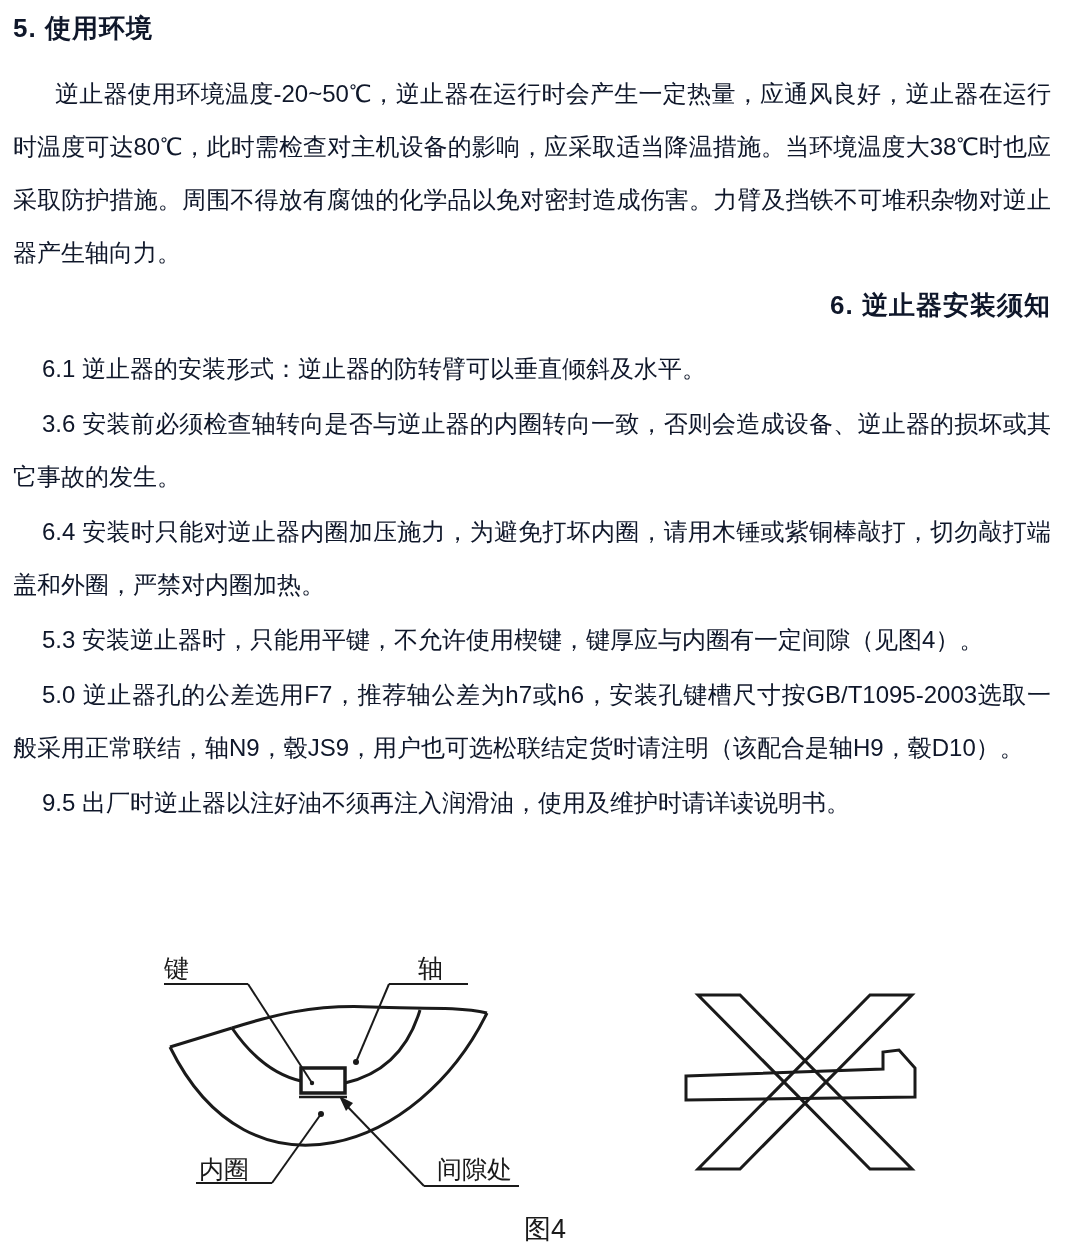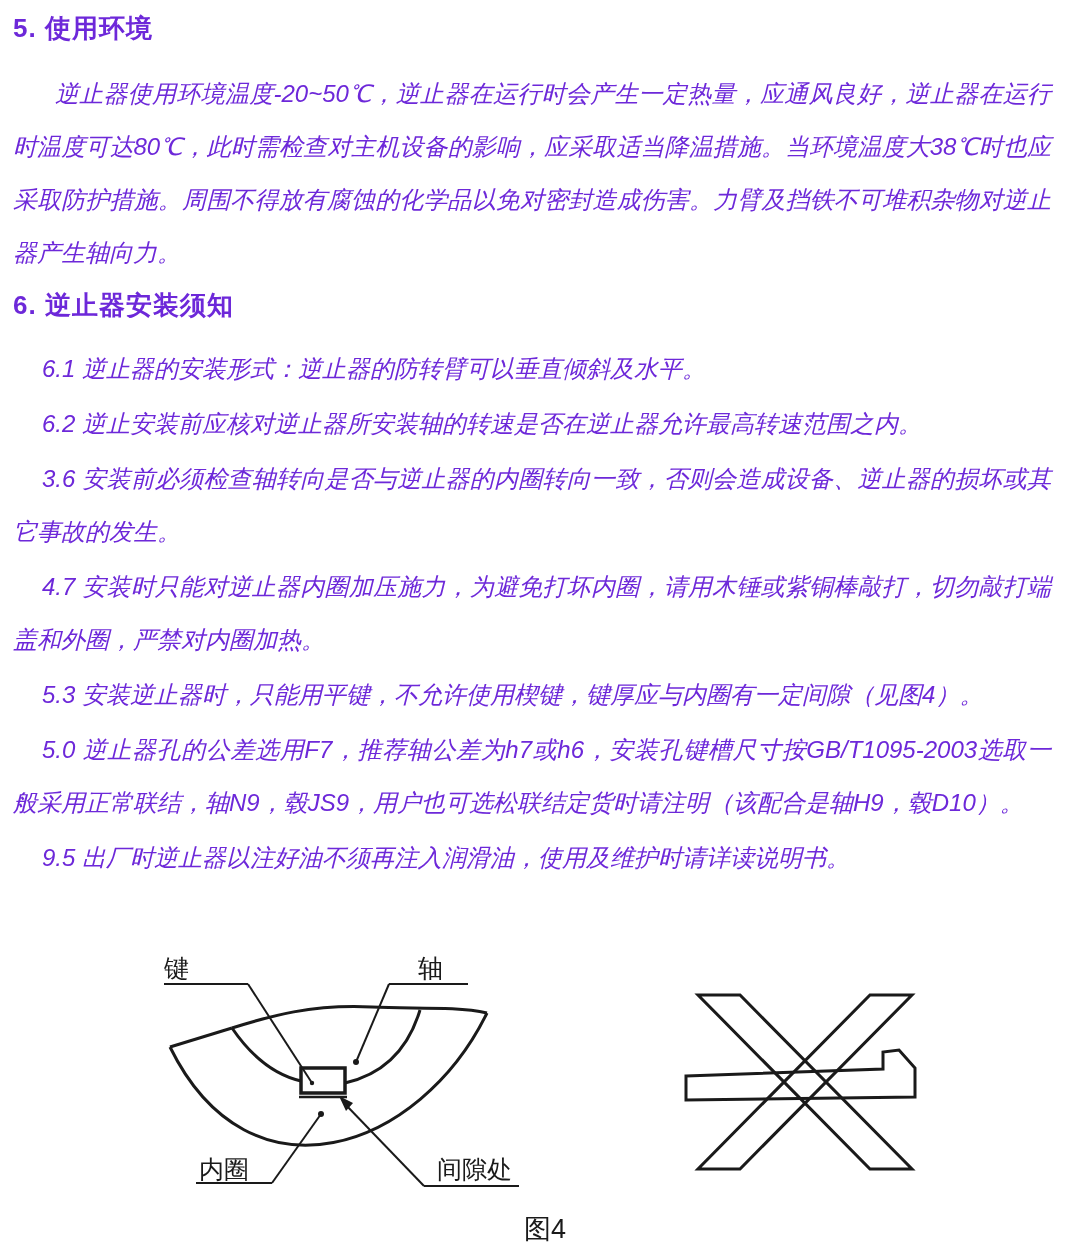--- a/index.html
+++ b/index.html
@@ -1,41 +1,41 @@
 <!DOCTYPE html>
 <html><head>
 <meta charset="utf-8">
 <style>
   html,body{margin:0;padding:0;background:#e8e8e8;}
   .page{
     position:relative;
     width:1065px;height:1251px;
     background:#ffffff;
-    color:#6d28d9;
+    color:#0f172a;
     font-family:"Liberation Sans", sans-serif;
     overflow:hidden;
     margin:0 auto;
   }
   .text-col{
     padding:2px 14px 0 13px;
     font-size:24px;
     line-height:53px;
     text-align:justify;
   }
   .sec-heading{
     font-size:26px;
     font-weight:700;
     margin:0;
     line-height:53px;
     text-align:left;
     letter-spacing:1px;
   }
   .sec-heading.s5{margin-bottom:12px;}
-  .sec-heading.s6{margin-bottom:10px;}
-  .para{margin:0;text-indent:42px;font-style:italic;}
+  .sec-heading.s6{margin-bottom:10px;text-align:right;}
+  .para{margin:0;text-indent:42px;}
   .item{margin:2px 0;text-indent:29px;}
   svg.fig{
     position:absolute;
     left:0;top:0;
     width:1065px;height:1251px;
     pointer-events:none;
   }
   svg.fig text{
     font-family:"Liberation Sans", sans-serif;
     font-size:25px;
@@ -46,23 +46,22 @@
 </head>
 <body>
 
 <div class="page">
 
   <div class="text-col">
     <h1 class="sec-heading s5">5. 使用环境</h1>
     <p class="para">逆止器使用环境温度-20~50℃，逆止器在运行时会产生一定热量，应通风良好，逆止器在运行时温度可达80℃，此时需检查对主机设备的影响，应采取适当降温措施。当环境温度大38℃时也应采取防护措施。周围不得放有腐蚀的化学品以免对密封造成伤害。力臂及挡铁不可堆积杂物对逆止器产生轴向力。</p>
     <h1 class="sec-heading s6">6. 逆止器安装须知</h1>
     <p class="para item">6.1 逆止器的安装形式：逆止器的防转臂可以垂直倾斜及水平。</p>
-    <p class="para item">6.2 逆止安装前应核对逆止器所安装轴的转速是否在逆止器允许最高转速范围之内。</p>
     <p class="para item">3.6 安装前必须检查轴转向是否与逆止器的内圈转向一致，否则会造成设备、逆止器的损坏或其它事故的发生。</p>
-    <p class="para item">4.7 安装时只能对逆止器内圈加压施力，为避免打坏内圈，请用木锤或紫铜棒敲打，切勿敲打端盖和外圈，严禁对内圈加热。</p>
+    <p class="para item">6.4 安装时只能对逆止器内圈加压施力，为避免打坏内圈，请用木锤或紫铜棒敲打，切勿敲打端盖和外圈，严禁对内圈加热。</p>
     <p class="para item">5.3 安装逆止器时，只能用平键，不允许使用楔键，键厚应与内圈有一定间隙（见图4）。</p>
     <p class="para item">5.0 逆止器孔的公差选用F7，推荐轴公差为h7或h6，安装孔键槽尺寸按GB/T1095-2003选取一般采用正常联结，轴N9，毂JS9，用户也可选松联结定货时请注明（该配合是轴H9，毂D10）。</p>
     <p class="para item">9.5 出厂时逆止器以注好油不须再注入润滑油，使用及维护时请详读说明书。</p>
   </div>
 
   <svg class="fig" viewBox="0 0 1065 1251">
     <g stroke="#1a1a1a" fill="none">
 
       <g>
 

